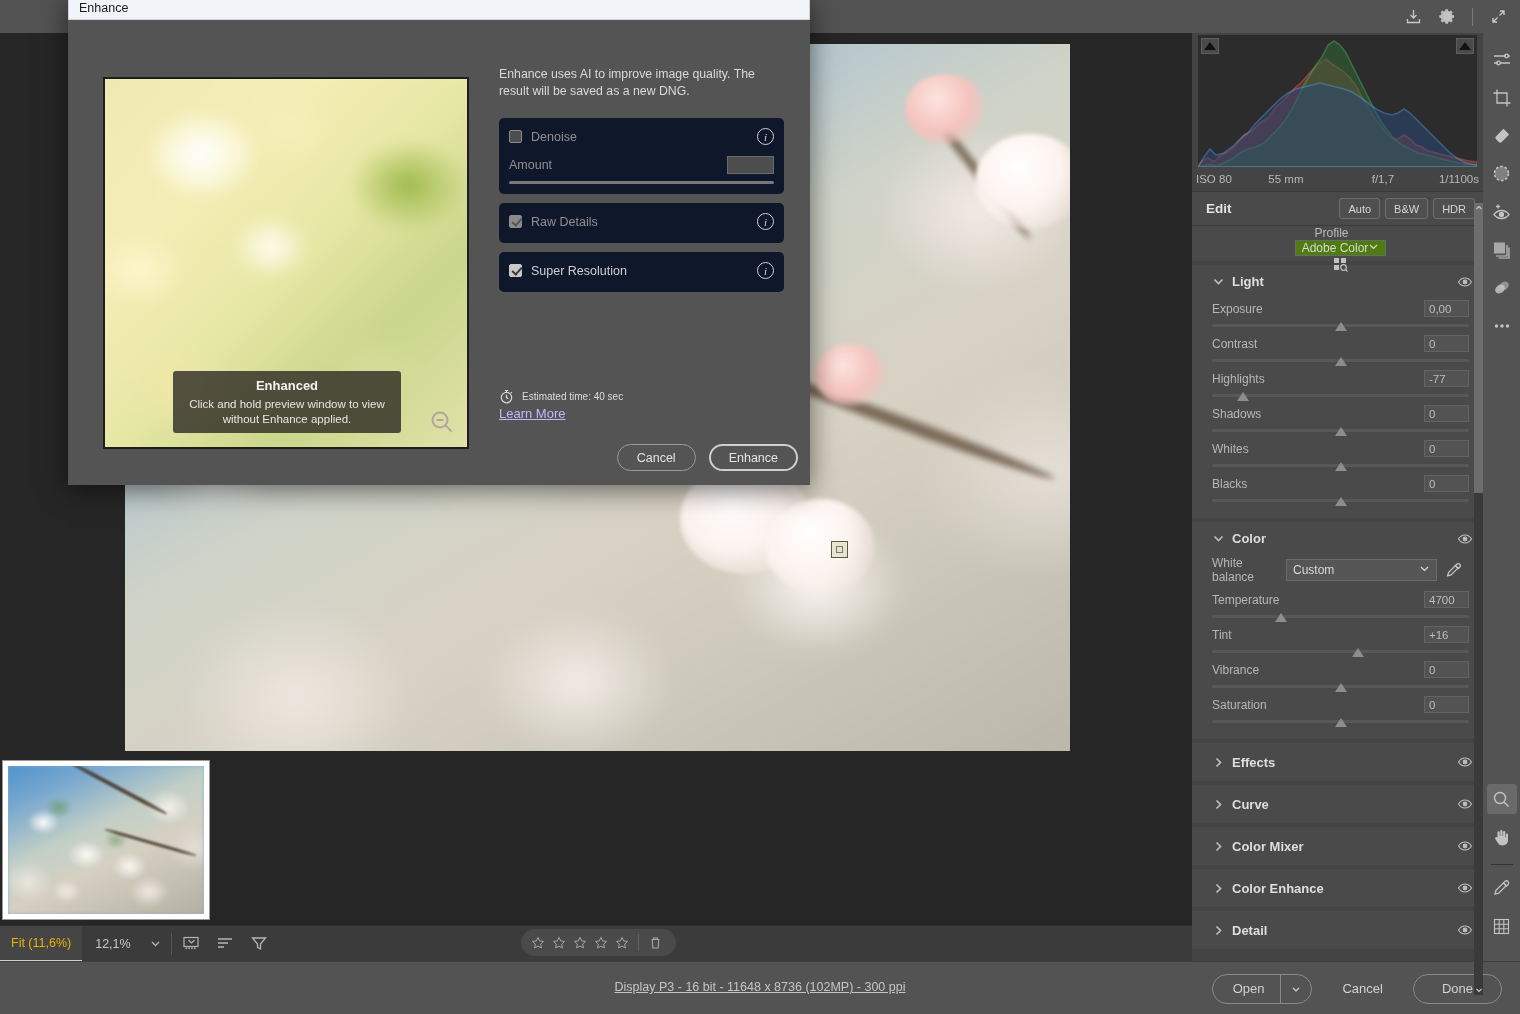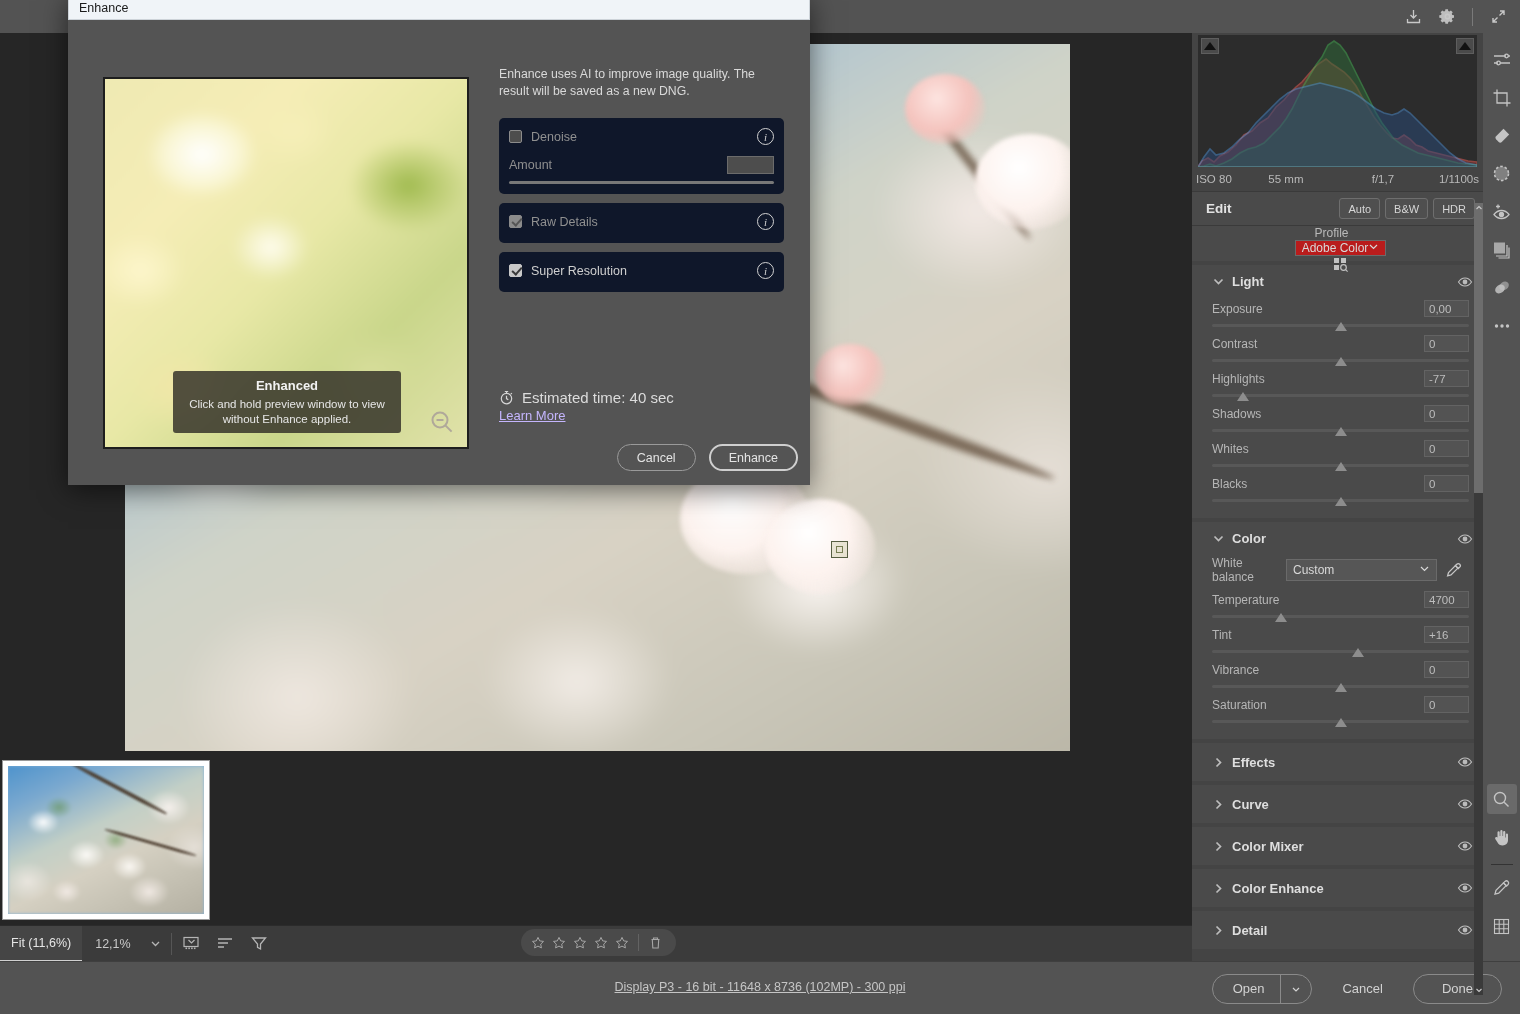--- a/index.html
+++ b/index.html
@@ -112,21 +112,21 @@
   .thumb-branch { position: absolute; background: #4a3a2c; border-radius: 40%; filter: blur(.8px); opacity: .9; }
 
   
   .bottombar {
     position: absolute; left: 0; top: 925px; width: 1192px; height: 36px;
     background: #3b3b3b; display: flex; align-items: center;
     border-top: 1px solid #2b2b2b;
   }
   .zoom-fit {
     height: 36px; padding: 0 11px; display: flex; align-items: center;
-    color: #e5e5e5; font-size: 12.5px; background: #454545;
+    color: #eab308; font-size: 12.5px; background: #454545;
     border-bottom: 2px solid #d0d0d0;
   }
   .zoom-pct {
     height: 36px; padding: 0 13px; display: flex; align-items: center;
     color: #c9c9c9; font-size: 12.5px;
   }
   .zoom-caret {
     width: 24px; height: 36px; display: flex; align-items: center; justify-content: center;
     color: #b5b5b5;
   }
@@ -221,21 +221,21 @@
     display: flex; align-items: center; color: #d6d6d6; font-size: 11px;
     background: #4f4f4f;
   }
   .profile-row {
     display: flex; align-items: center; height: 35px; padding: 0 8px 0 14px;
     background: #4a4a4a;
     flex-direction: column;
   }
   .profile-lbl { color: #b9b9b9; font-size: 12px; width: 52px; }
   .profile-select {
-    flex: 1; height: 22px; background: #b91c1c; border: 1px solid #6a6a6a;
+    flex: 1; height: 22px; background: #4d7c0f; border: 1px solid #6a6a6a;
     display: flex; align-items: center; padding: 0 6px;
     color: #d8d8d8; font-size: 12px;
   }
   .profile-select .sv { flex: 1; }
   .profile-grid { width: 30px; display: flex; align-items: center; justify-content: center; color: #c2c2c2; }
 
   .section {
     margin-top: 4px; background: #4a4a4a;
   }
   .sec-head {
@@ -380,21 +380,21 @@
   .amount-row { margin-top: 6px; }
   .amount-top { display: flex; align-items: center; height: 22px; }
   .amount-lbl { color: #8f8f8f; font-size: 12.5px; flex: 1; }
   .amount-val {
     width: 47px; height: 18px; background: #4d4d4d; border: 1px solid #6b6b6b;
   }
   .amount-rail { height: 3px; background: #787878; margin-top: 5px; border-radius: 2px; }
 
   .est-row { display: flex; align-items: center; margin-top: 97px; }
   .est-icon { color: #d6d6d6; margin-right: 8px; display: flex; }
-  .est-text { color: #dcdcdc; font-size: 15px; }
+  .est-text { color: #dcdcdc; font-size: 10px; }
   .learn-more {
     color: #c4b5fd; font-size: 13px; text-decoration: underline; margin-top: 0; display: inline-block;
   }
   .dlg-buttons {
     position: absolute; right: 12px; bottom: 14px;
     display: flex; align-items: center; gap: 13px;
   }
   .dbtn {
     height: 27px; padding: 0 19px; border-radius: 14px; border: 1px solid #9a9a9a;
     display: flex; align-items: center; color: #e4e4e4; font-size: 12.5px;

